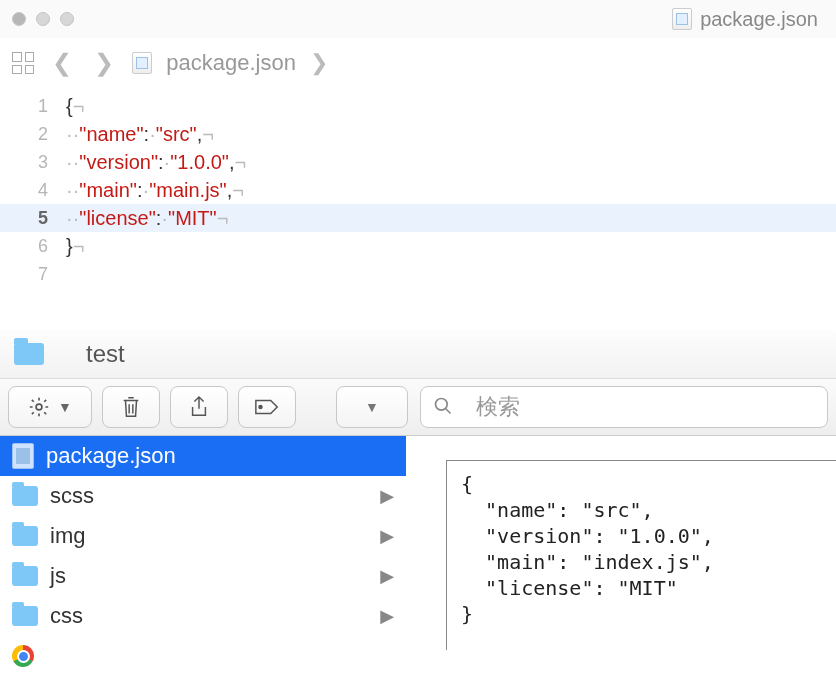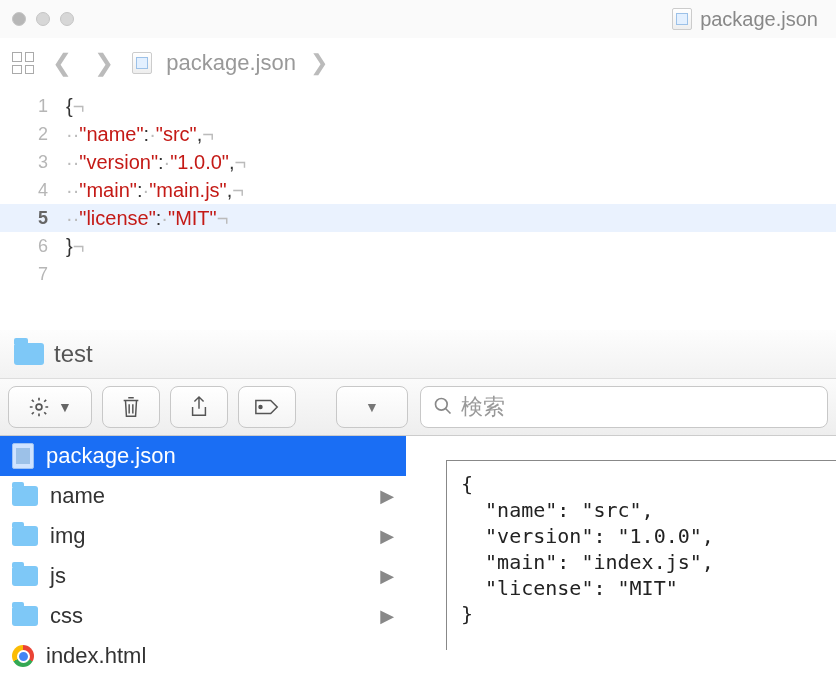--- a/index.html
+++ b/index.html
@@ -30,29 +30,29 @@
 .w{ color:#bbb; } 
 .s{ color:#c41a16; } 
 .p{ color:#333; } 
 .nl{ color:#bbb; }
 
 
 .finder{ position:relative; width:836px; height:353px; background:#fff; }
 .finder-titlebar{ height:48px; display:flex; align-items:center; padding:0 14px; background:linear-gradient(#fdfdfd,#f2f2f2);}
 .folder-ico{ width:30px; height:22px; background:#7ec8f7; border-radius:3px; position:relative; margin-right:10px;}
 .folder-ico::before{content:"";position:absolute;top:-5px;left:0;width:14px;height:6px;border-radius:2px 2px 0 0;background:#7ec8f7;}
-.finder-title{ font-size:24px; color:#555;}
+.finder-title{ font-size:24px; color:#555;margin-left:32px;}
 .toolbar{ height:58px; display:flex; align-items:center; padding:6px 8px; gap:12px; background:linear-gradient(#fbfbfb,#eee); border-top:1px solid #ddd; border-bottom:1px solid #ccc;}
 .tb-group{ display:flex; gap:10px;}
 .tb-btn{ height:42px; min-width:58px; border:1px solid #c8c8c8; border-radius:8px; background:linear-gradient(#fff,#f4f4f4); display:flex; align-items:center; justify-content:center; font-size:22px; color:#555; padding:0 10px;}
 .tb-btn.gear{ min-width:84px; gap:8px;}
 .tb-btn svg{ display:block;}
 .spacer{ flex:0 0 16px;}
 .tb-drop{ height:42px; min-width:72px; border:1px solid #c8c8c8; border-radius:8px; background:linear-gradient(#fff,#f4f4f4); display:flex; align-items:center; justify-content:center; color:#777; font-size:18px;}
-.search-box{ flex:1; height:42px; border:1px solid #c8c8c8; border-radius:8px; background:#fff; display:flex; align-items:center; padding:0 12px; gap:8px; color:#999; font-size:22px;}
+.search-box{ flex:1; height:42px; border:1px solid #c8c8c8; border-radius:8px; background:#fff; display:flex; align-items:center; padding:0 12px; gap:23px; color:#999; font-size:22px;}
 .search-box .mag{ font-size:26px; color:#777;}
 .content{ display:flex; height:247px; }
 .file-list{ width:406px; background:#fff; }
 .row{ height:40px; display:flex; align-items:center; padding:0 12px; font-size:22px; color:#333; gap:12px;}
 .row.sel{ background:#1a6ef4; color:#fff;}
 .row .arrow{ margin-left:auto; color:#888; font-size:18px;}
 .ico-file{ width:22px; height:26px; background:linear-gradient(#fff,#eee); border:1px solid #bcd; border-radius:2px; position:relative;}
 .ico-file::after{content:"";position:absolute;inset:4px 3px;background:#9cc1e8;}
 .row.sel .ico-file{background:#cfe3ff;border-color:#9dc1f3;}
 .ico-folder{ width:26px; height:20px; background:#7ec8f7; border-radius:3px; position:relative;}
@@ -172,41 +172,40 @@
   </div>
 
   <div class="content">
     <div class="file-list">
       <div class="row sel">
         <span class="ico-file"></span>
         <span>package.json</span>
       </div>
       <div class="row">
         <span class="ico-folder"></span>
-        <span>name</span>
+        <span>scss</span>
         <span class="arrow">▶</span>
       </div>
       <div class="row">
         <span class="ico-folder"></span>
         <span>img</span>
         <span class="arrow">▶</span>
       </div>
       <div class="row">
         <span class="ico-folder"></span>
         <span>js</span>
         <span class="arrow">▶</span>
       </div>
       <div class="row">
         <span class="ico-folder"></span>
         <span>css</span>
         <span class="arrow">▶</span>
       </div>
       <div class="row">
         <span class="ico-chrome"></span>
-        <span>index.html</span>
       </div>
     </div>
     <div class="preview">
       <div class="preview-inner">{
   "name": "src",
   "version": "1.0.0",
   "main": "index.js",
   "license": "MIT"
 }</div>
     </div>

